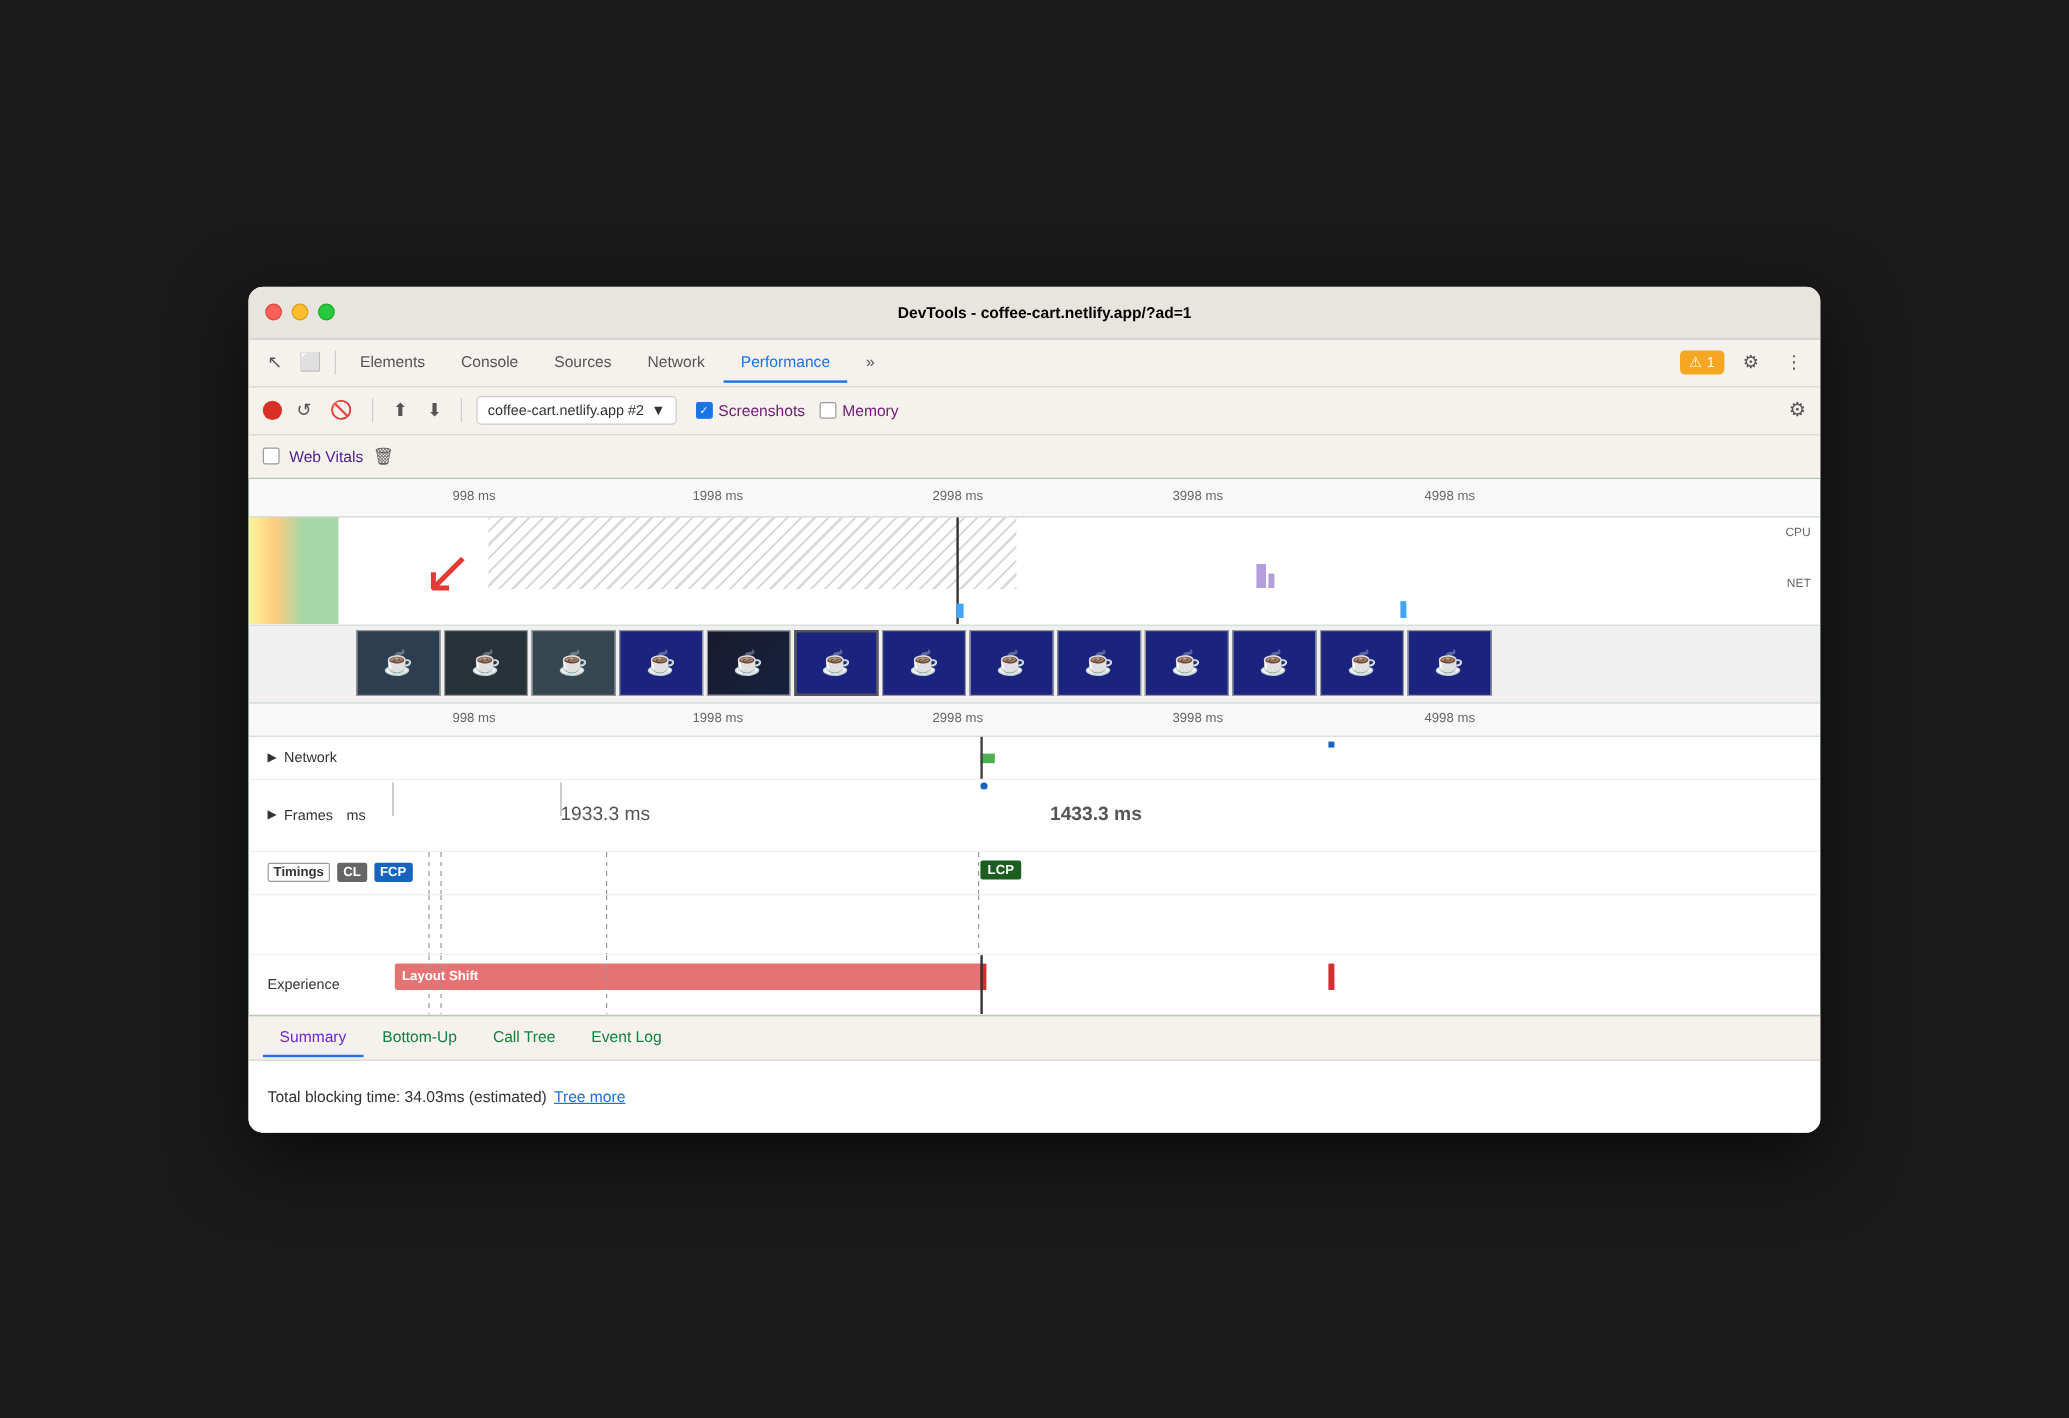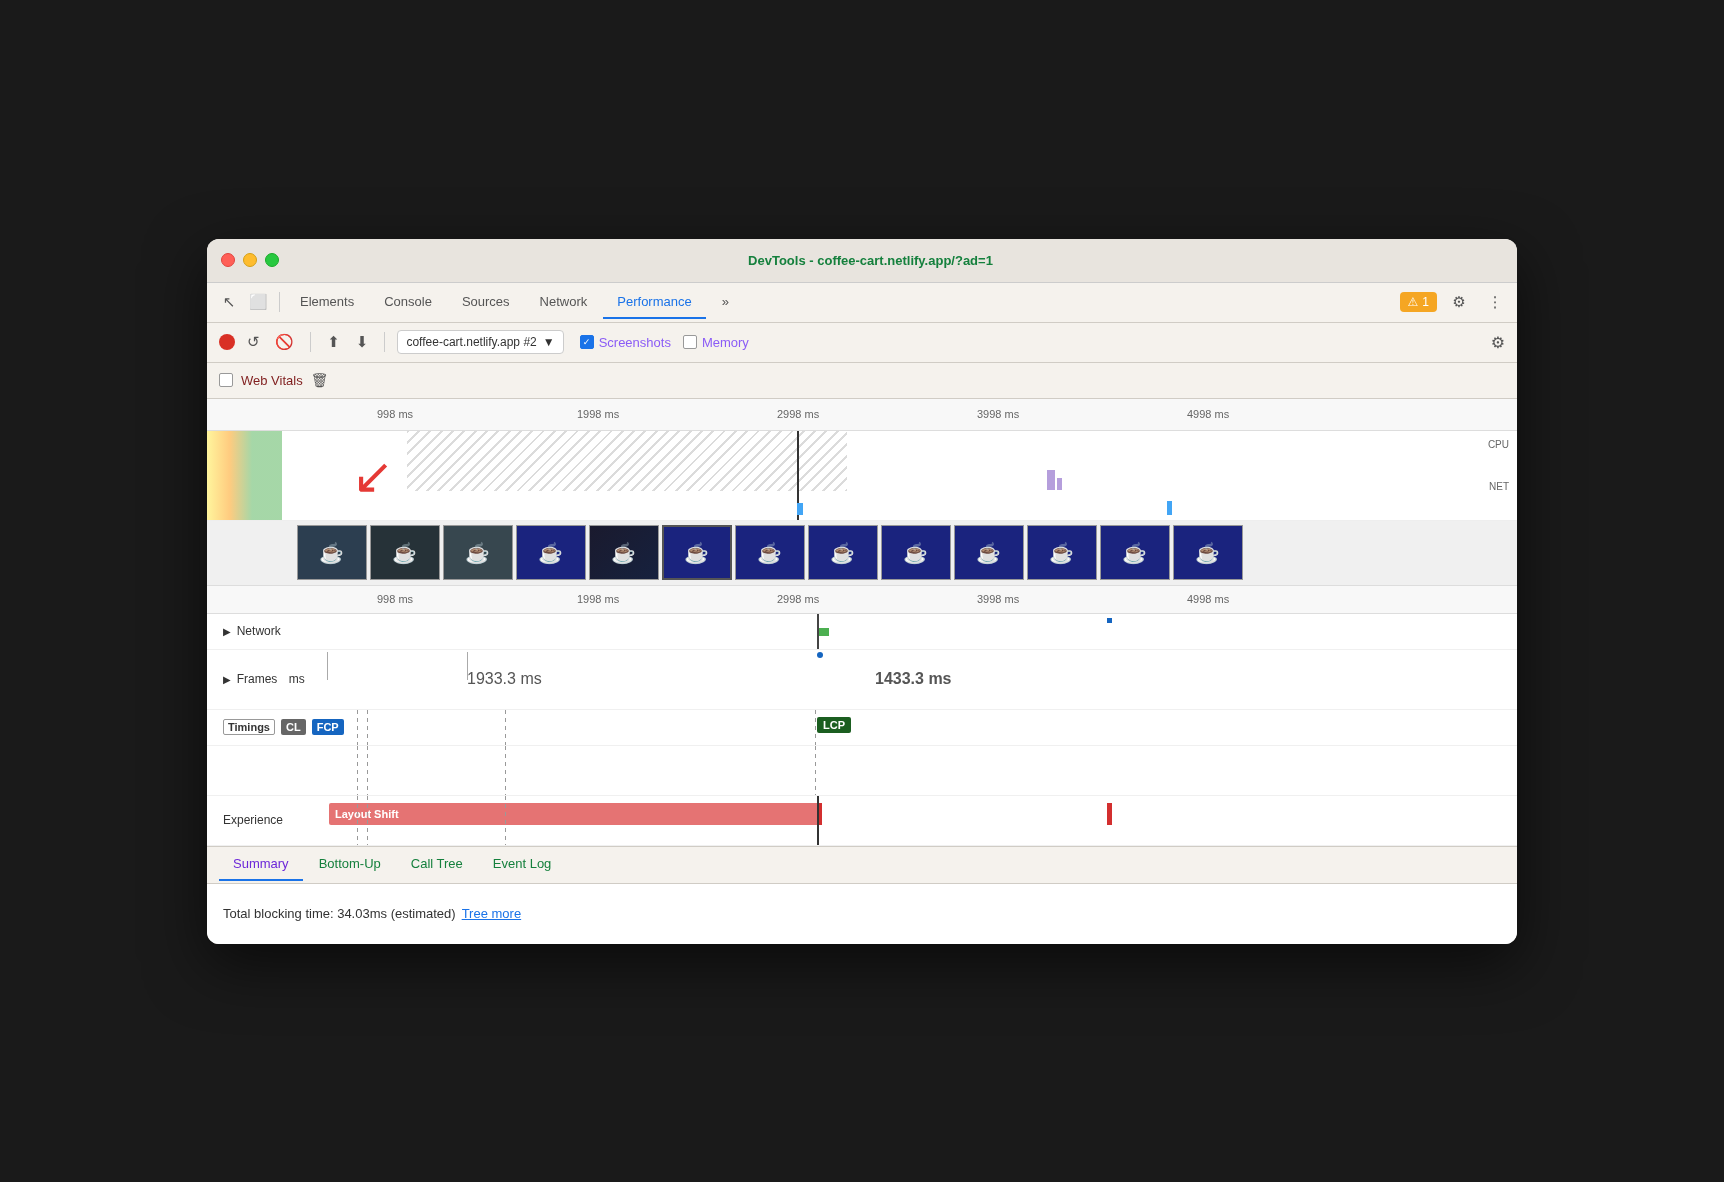--- a/index.html
+++ b/index.html
@@ -29,21 +29,21 @@
     }
     .titlebar-buttons {
       position: absolute;
       left: 14px;
       display: flex;
       gap: 8px;
     }
     .btn-close { width: 14px; height: 14px; border-radius: 50%; background: #ff5f57; border: 1px solid #e0443e; }
     .btn-min { width: 14px; height: 14px; border-radius: 50%; background: #febc2e; border: 1px solid #d4a017; }
     .btn-max { width: 14px; height: 14px; border-radius: 50%; background: #28c840; border: 1px solid #1aab29; }
-    .titlebar-title { font-size: 13px; font-weight: 600; color: #15803d; padding-left: 17px; }
+    .titlebar-title { font-size: 13px; font-weight: 600; color: #000000; padding-left: 17px; }
     .toolbar {
       background: #f5f2ed;
       border-bottom: 1px solid #d0ccc5;
       display: flex;
       align-items: center;
       padding: 0 8px;
       height: 40px;
       gap: 2px;
     }
     .toolbar-icon {
@@ -116,42 +116,42 @@
       display: flex;
       align-items: center;
       gap: 12px;
       margin-left: 8px;
     }
     .checkbox-item {
       display: flex;
       align-items: center;
       gap: 5px;
       font-size: 13px;
-      color: #8b5cf6;
+      color: #701a75;
     }
     .checkbox-box {
       width: 14px; height: 14px;
       border: 1px solid #999;
       border-radius: 2px;
       display: flex; align-items: center; justify-content: center;
       background: white;
     }
     .checkbox-box.checked { background: #1a73e8; border-color: #1a73e8; }
     .checkbox-box.checked::after { content: '✓'; color: white; font-size: 9px; }
     .gear-right { margin-left: auto; color: #555; font-size: 16px; cursor: pointer; }
     .webvitals-bar {
       background: #f5f2ed;
       border-bottom: 1px solid #d0ccc5;
       display: flex;
       align-items: center;
       padding: 0 12px;
       height: 36px;
       gap: 8px;
     }
-    .webvitals-label { font-size: 13px; color: #7f1d1d; }
+    .webvitals-label { font-size: 13px; color: #4c1d95; }
     .trash-icon { color: #555; font-size: 14px; cursor: pointer; }
     .timeline-area {
       background: #15803d;
       position: relative;
       overflow: hidden;
     }
     .timeline-header {
       height: 32px;
       background: #f8f8f8;
       border-bottom: 1px solid #ddd;

